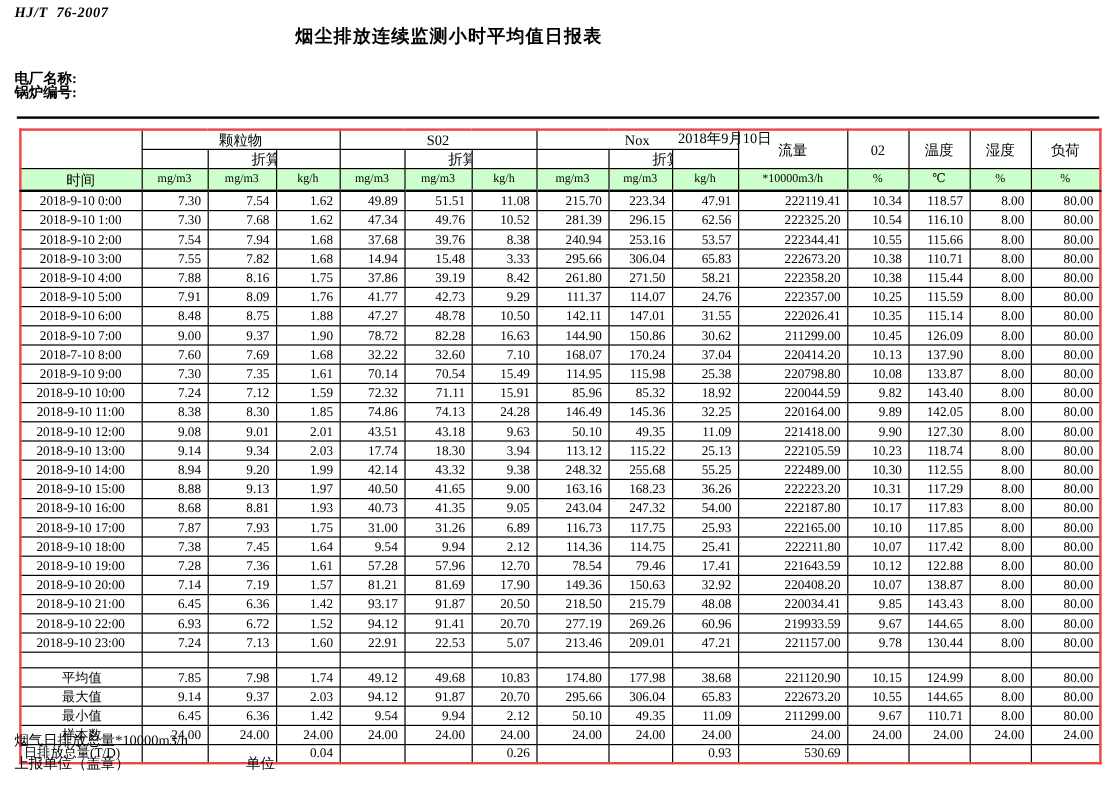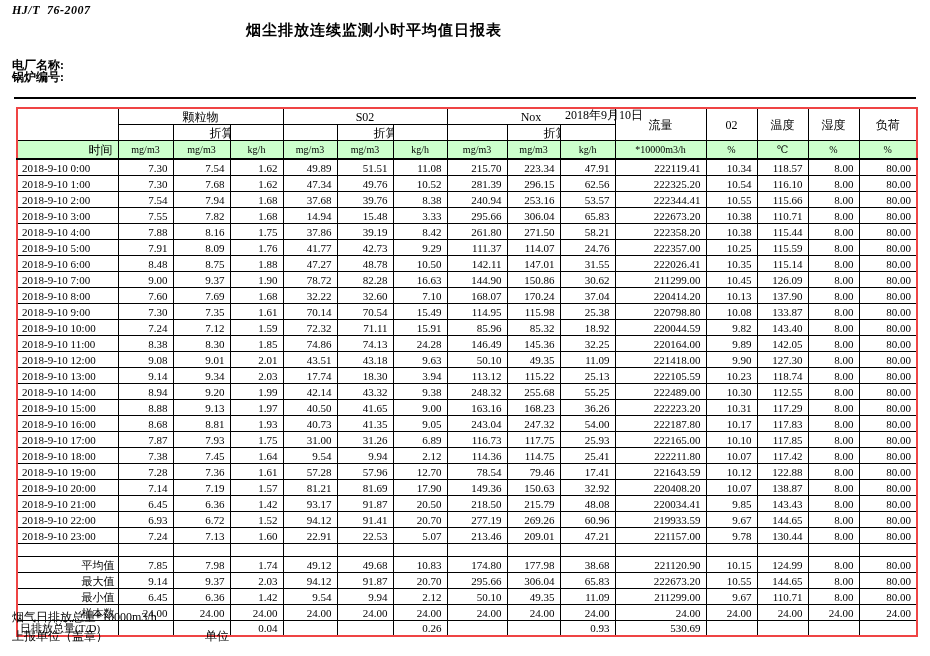--- a/index.html
+++ b/index.html
@@ -12,23 +12,23 @@
   .date{position:absolute;left:565px;top:76px;font-size:12px;margin-top:31px;}
   .topline{position:absolute;left:14px;top:97px;width:902px;height:2px;background:#000;}
   table{position:absolute;left:16px;top:107px;width:900px;border-collapse:collapse;table-layout:fixed;
         border:2px solid #ef4444;}
   td{border:1px solid #000;padding:0 4px;font-size:11px;height:15px;line-height:14px;
      overflow:hidden;white-space:nowrap;text-align:center;}
   tr.grp td{height:15px;font-size:12px;}
   tr.conv td{height:15px;font-size:12px;padding-left:36px;}
   tr.unit-row td{height:17px;background:#ccffcc;font-size:10px;border-bottom:2px solid #000;}
   tr.unit-row td.c-time{font-size:12px;}
-  td.c-time{text-align:left;padding-right:5px;}
+  td.c-time{text-align:center;padding-right:5px;}
   td.c-num{text-align:right;padding-right:5px;}
-  td.c-label{text-align:right;padding-right:3px;font-size:11px;}
+  td.c-label{text-align:center;padding-right:3px;font-size:11px;}
   td.c-label-left{text-align:left;padding-left:2px;font-size:11px;}
   tr.blank-row td{height:12px;}
   tr.total-row td{height:12px;}
   .foot1{position:absolute;left:12px;top:609px;font-size:12px;}
   .foot2{position:absolute;left:12px;top:628px;font-size:12px;font-family:Liberation Serif, serif;}
   .foot2-unit{position:absolute;left:205px;top:628px;font-size:12px;}
 </style>
 </head>
 <body>
 
@@ -75,21 +75,21 @@
         <td>折算</td>
         <td></td>
         <td></td>
         <td>折算</td>
         <td></td>
         <td></td>
         <td>折算</td>
         <td></td>
       </tr>
       <tr class="unit-row">
-        <td class="c-time" style="text-align:right">时间</td>
+        <td class="c-time" style="text-align:center">时间</td>
         <td>mg/m3</td>
         <td>mg/m3</td>
         <td>kg/h</td>
         <td>mg/m3</td>
         <td>mg/m3</td>
         <td>kg/h</td>
         <td>mg/m3</td>
         <td>mg/m3</td>
         <td>kg/h</td>
         <td>*10000m3/h</td>
@@ -230,21 +230,21 @@
           <td class="c-num">144.90</td>
           <td class="c-num">150.86</td>
           <td class="c-num">30.62</td>
           <td class="c-num">211299.00</td>
           <td class="c-num">10.45</td>
           <td class="c-num">126.09</td>
           <td class="c-num">8.00</td>
           <td class="c-num">80.00</td>
         </tr>
         <tr>
-          <td class="c-time">2018-9-10 8:00</td>
+          <td class="c-time">2018-7-10 8:00</td>
           <td class="c-num">7.60</td>
           <td class="c-num">7.69</td>
           <td class="c-num">1.68</td>
           <td class="c-num">32.22</td>
           <td class="c-num">32.60</td>
           <td class="c-num">7.10</td>
           <td class="c-num">168.07</td>
           <td class="c-num">170.24</td>
           <td class="c-num">37.04</td>
           <td class="c-num">220414.20</td>

